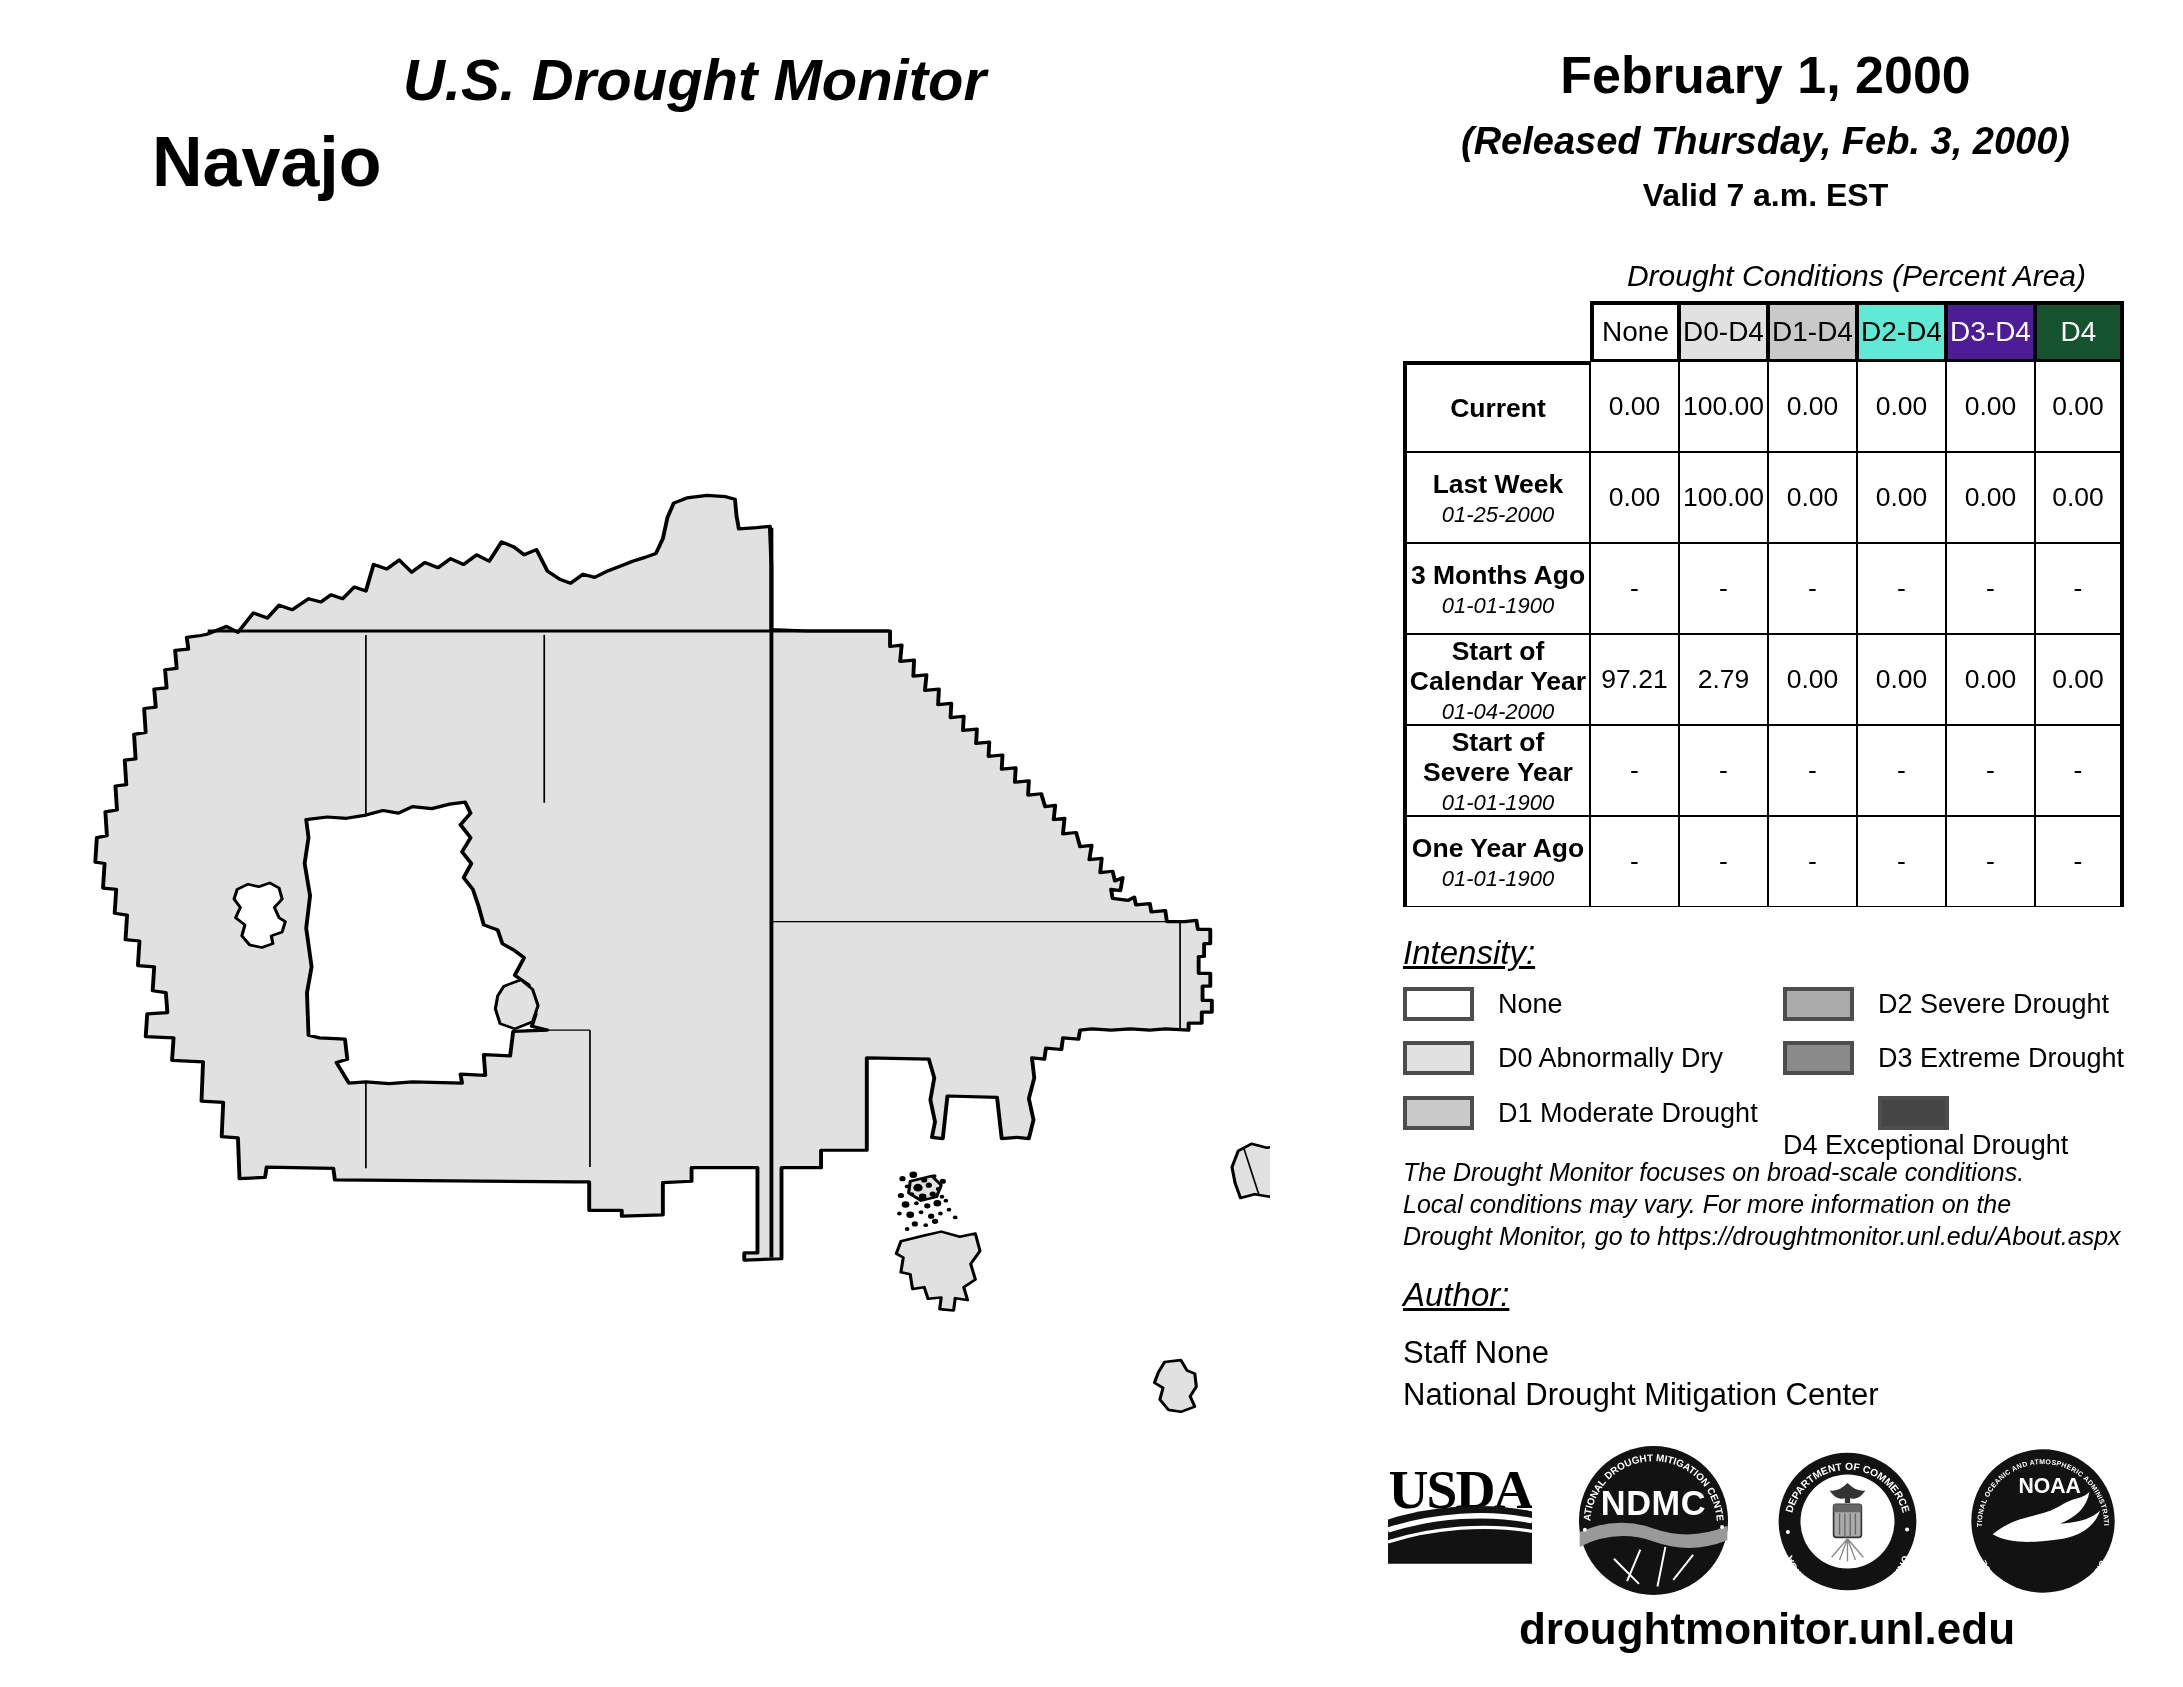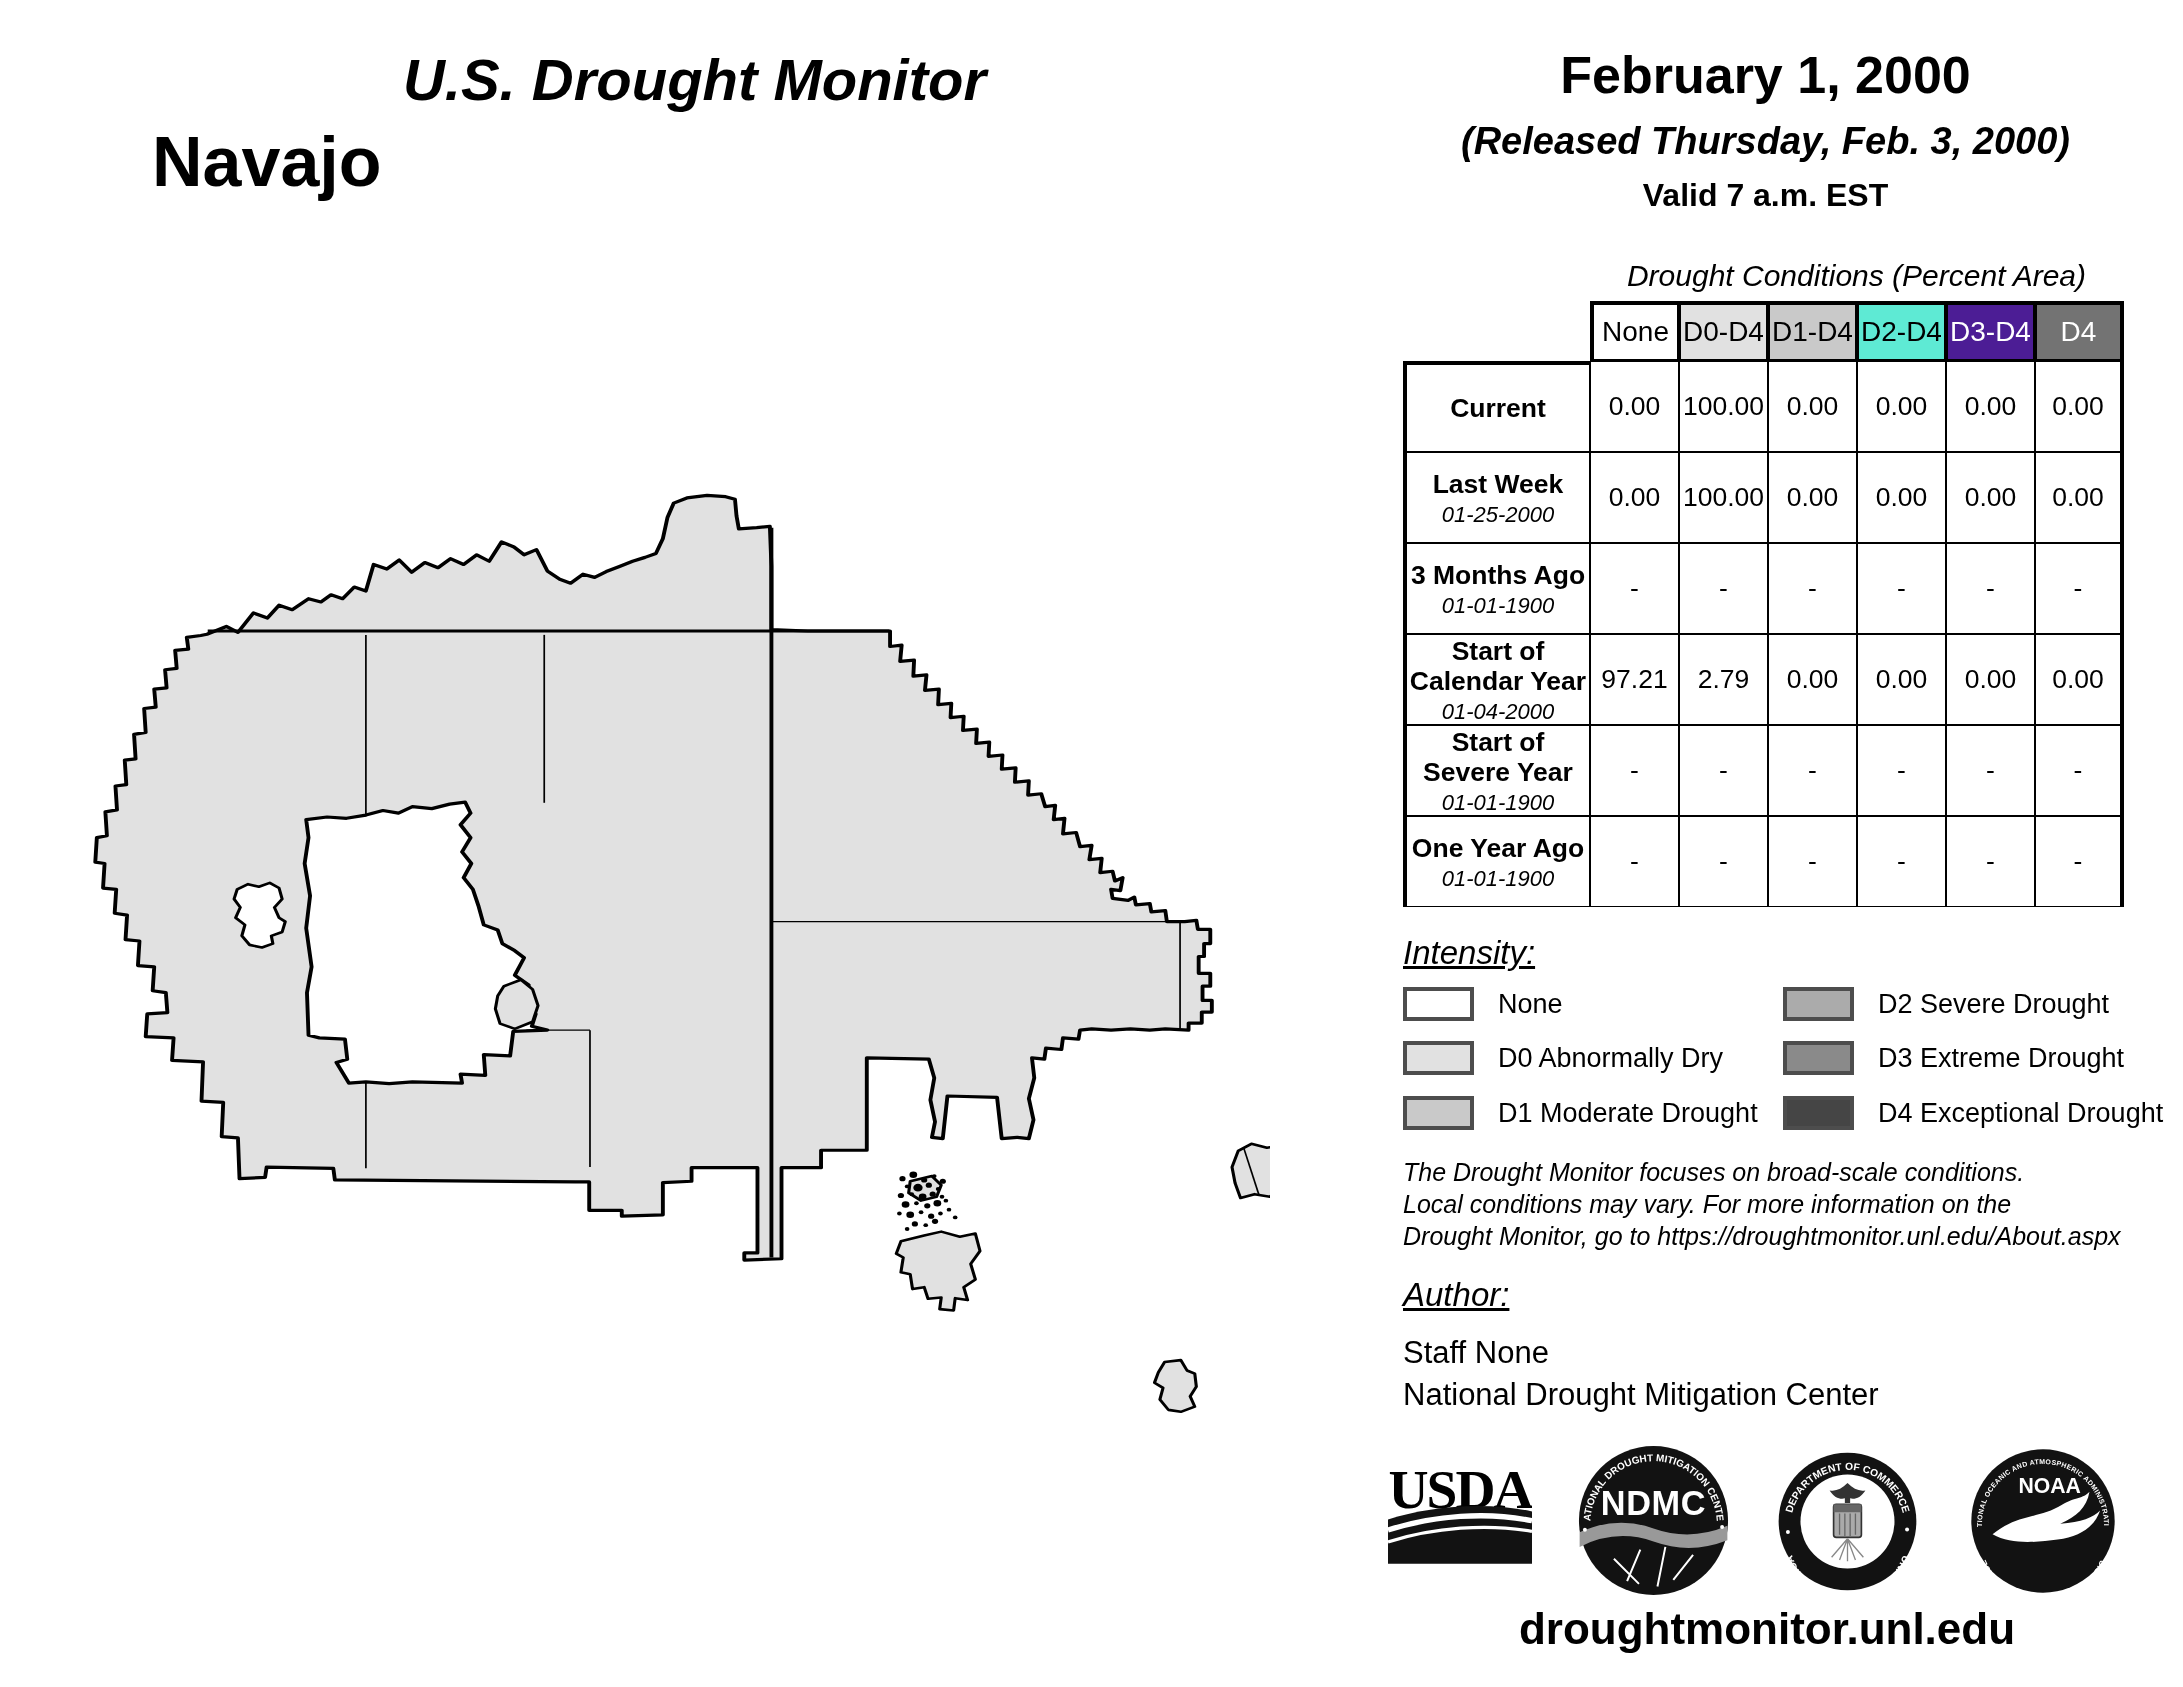--- a/index.html
+++ b/index.html
@@ -53,21 +53,21 @@
 <div class="abs valid">Valid 7 a.m. EST</div>
 <div class="abs tbl-title">Drought Conditions (Percent Area)</div>
 
 <div class="abs cond-table">
   <div class="corner"></div>
   <div class="hcell first" style="background: rgb(255, 255, 255);">None</div>
   <div class="hcell" style="background: rgb(225, 225, 225);">D0-D4</div>
   <div class="hcell" style="background: rgb(201, 201, 201);">D1-D4</div>
   <div class="hcell" style="background: #5eead4;">D2-D4</div>
   <div class="hcell lighttext" style="background: #4c1d95;">D3-D4</div>
-  <div class="hcell last lighttext" style="background: #737373;">D4</div>
+  <div class="hcell last lighttext" style="background: #14532d;">D4</div>
 
   <div class="lcell rowfirst rowtop">
       <span>Current</span>
     </div>
   <div class="vcell rowtop">0.00</div>
   <div class="vcell rowtop">100.00</div>
   <div class="vcell rowtop">0.00</div>
   <div class="vcell rowtop">0.00</div>
   <div class="vcell rowtop">0.00</div>
   <div class="vcell rowtop last">0.00</div>
@@ -142,21 +142,21 @@
   <span class="legend-label">D1 Moderate Drought</span>
 </div>
 <div class="abs legend-item" style="left:1783px;top:987px;justify-content:space-between;">
   <span class="swatch" style="background: rgb(171, 171, 171);"></span>
   <span class="legend-label">D2 Severe Drought</span>
 </div>
 <div class="abs legend-item" style="left:1783px;top:1041px;">
   <span class="swatch" style="background: rgb(138, 138, 138);"></span>
   <span class="legend-label">D3 Extreme Drought</span>
 </div>
-<div class="abs legend-item" style="left:1783px;top:1096px;">
+<div class="abs legend-item" style="left:1783px;top:1096px;flex-direction:column;">
   <span class="swatch" style="background: rgb(69, 69, 69);"></span>
   <span class="legend-label">D4 Exceptional Drought</span>
 </div>
 
 <div class="abs notes">
   <div>The Drought Monitor focuses on broad-scale conditions.</div>
   <div>Local conditions may vary. For more information on the</div>
   <div>Drought Monitor, go to https://droughtmonitor.unl.edu/About.aspx</div>
 </div>
 <div class="abs sec-head" style="left:1403px;top:1276px;">Author:</div>

